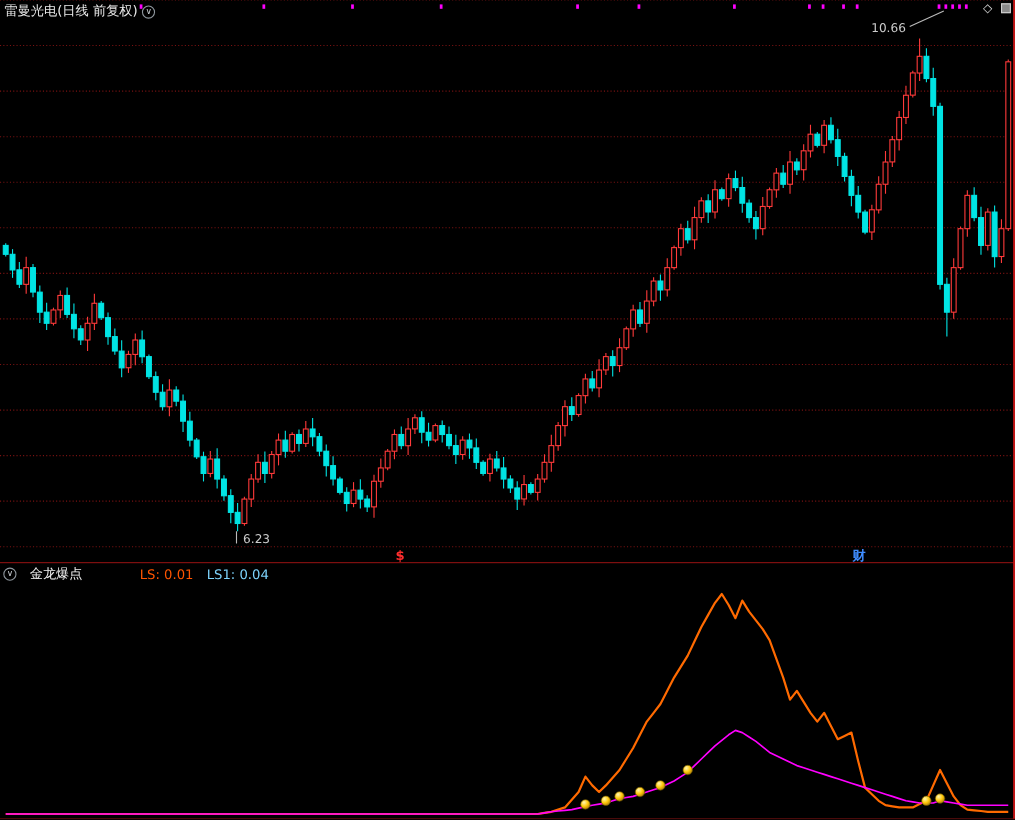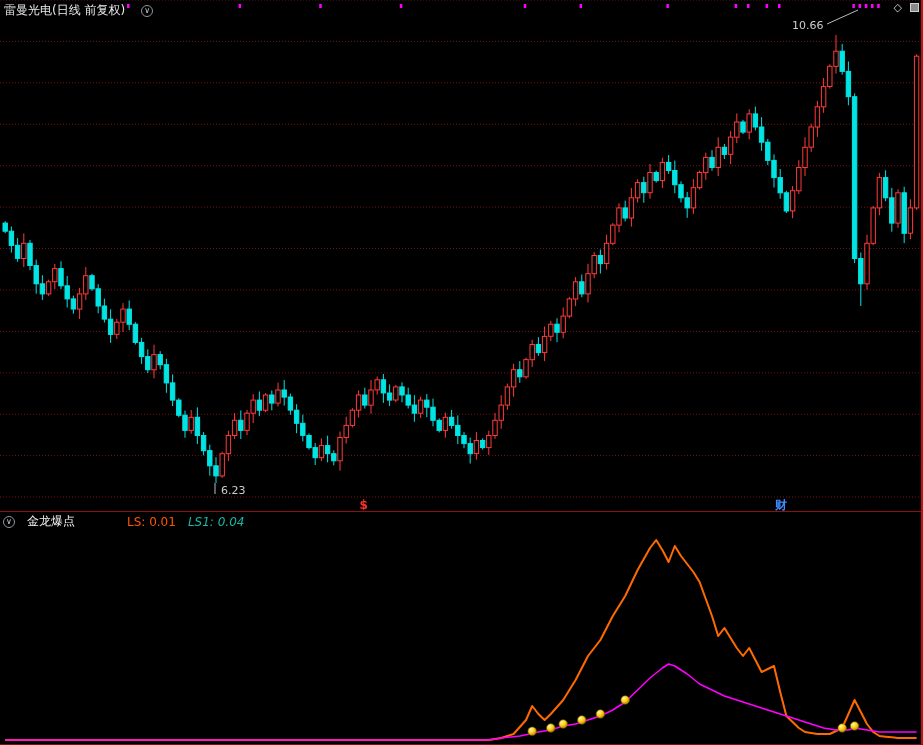--- a/index.html
+++ b/index.html
@@ -2,21 +2,21 @@
 <html><head>
 <meta charset="utf-8">
 <style>
   *{margin:0;padding:0;box-sizing:border-box}
   html,body{background:#000;}
   .screen{position:relative;width:923px;height:745px;background:#000;overflow:hidden;
           font-family:"DejaVu Sans","Liberation Sans",sans-serif;}
   svg{position:absolute;left:0;display:block}
   #main-svg{top:0}
   #ind-svg{top:528px}
-  .titlebar{position:absolute;top:2px;left:4px;display:flex;align-items:center;gap:16px;
+  .titlebar{position:absolute;top:2px;left:4px;display:flex;align-items:center;gap:4px;
             color:#eaeaea;font-size:12px;z-index:10;white-space:nowrap;}
   .circle-icon{width:12px;height:12px;border:1px solid #8f979e;border-radius:50%;
                color:#c8cdd2;font-size:8px;line-height:10px;text-align:center;display:inline-block;cursor:pointer}
   .winicons{position:absolute;top:2px;right:4px;display:flex;gap:8px;align-items:center;z-index:10;
             color:#d8d8d8;font-size:11px;line-height:11px}
   .sq{width:9px;height:9px;border:1px solid #cfcfcf;background:#8a8a8a;display:inline-block}
   .panel-header{position:absolute;top:513px;left:3px;display:flex;align-items:center;gap:12px;
                 font-size:12px;z-index:10;color:#f0f0f0;white-space:nowrap;}
   .ind-label{font-size:12px}
   .hline{position:absolute;left:0;width:923px;height:1px;background:#8b1111}
@@ -376,21 +376,21 @@
     <span>◇</span>
     <span class="sq"></span>
   </div>
 
   <div class="hline" style="top:511px"></div>
 
   <div class="panel-header">
     <span class="circle-icon">∨</span>
     <span>金龙爆点</span>
     <span class="ind-label" style="color: rgb(255, 85, 0); margin-left: 40px;">LS: 0.01</span>
-    <span class="ind-label" style="color: #14b8a6; font-style: italic;">LS1: 0.04</span>
+    <span class="ind-label" style="color: #7dd3fc;">LS1: 0.04</span>
   </div>
 
   <svg id="ind-svg" width="923" height="217">
       <defs>
         <radialGradient id="gold" cx="35%" cy="30%" r="75%">
           <stop offset="0%" stop-color="#fff6b0"></stop>
           <stop offset="55%" stop-color="#ffc80a"></stop>
           <stop offset="100%" stop-color="#a8790a"></stop>
         </radialGradient>
       </defs>

